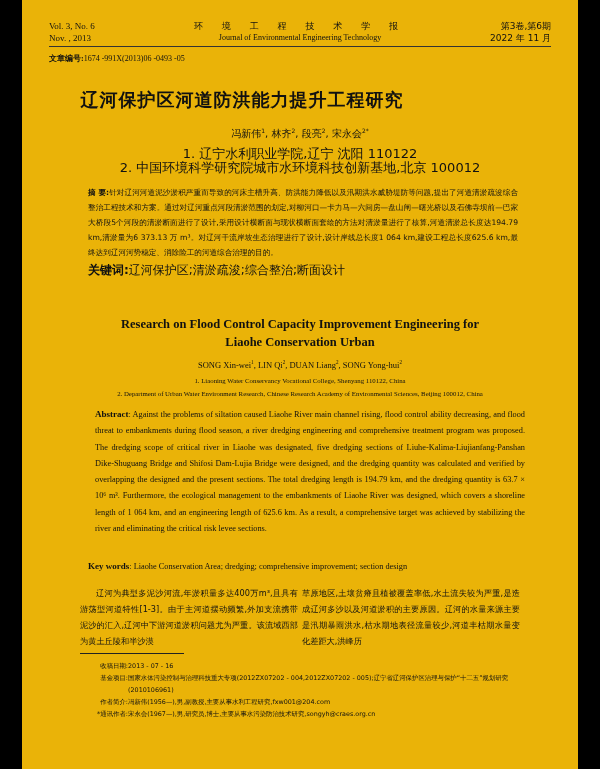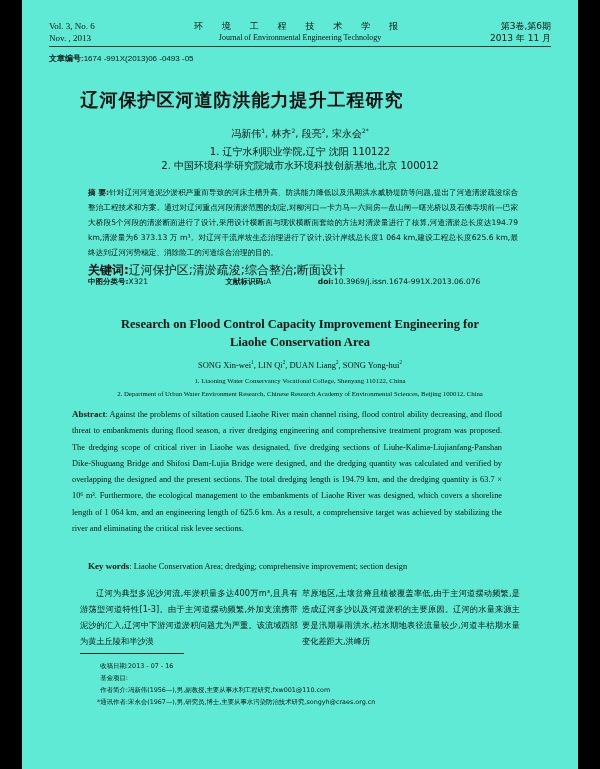--- a/index.html
+++ b/index.html
@@ -2,48 +2,48 @@
 <html><head>
 <meta charset="utf-8">
 <style>
   html, body { margin: 0; padding: 0; }
   body {
     width: 600px; height: 769px; background: #000; position: relative; overflow: hidden;
     font-family: "DejaVu Serif", "Liberation Serif", serif;
     color: #111;
   }
   .page {
-    position: absolute; left: 22px; top: 0; width: 556px; height: 769px; background: #5eead4;
+    position: absolute; left: 22px; top: 0; width: 556px; height: 769px; background: #eab308;
   }
   .abs { position: absolute; white-space: nowrap; }
   .hdr-l { left: 27px; font-size: 9px; line-height: 12px; font-family: "Liberation Serif", serif; }
   .hdr-c { left: 0; width: 556px; text-align: center; font-size: 9px; line-height: 12px; font-family: "Liberation Serif", serif; }
   .hdr-c .cn { letter-spacing: 8px; font-family: "DejaVu Sans", sans-serif; font-size: 9px; }
   .hdr-r { right: 27px; text-align: right; font-size: 9px; line-height: 12px; font-family: "DejaVu Sans", sans-serif; }
   .rule { position: absolute; left: 27px; width: 502px; height: 1px; background: #333; }
-  .art-no { left: 27px; top: 53px; font-size: 8px; font-family: Liberation Sans, sans-serif; }
+  .art-no { left: 27px; top: 53px; font-size: 8px; font-family: Liberation Serif, serif; }
   .art-no b { font-weight: bold; }
   .title-cn { left: 0; width: 440px; text-align: center; top: 88px; font-size: 18px; font-weight: bold; font-family: "DejaVu Sans", sans-serif; letter-spacing: 1px; }
   .center { left: 0; width: 556px; text-align: center; }
   .authors-cn { top: 127px; font-size: 10px; font-family: "DejaVu Sans", sans-serif; }
-  .aff-cn { font-size: 10px; font-family: "DejaVu Sans", sans-serif; }
+  .aff-cn { font-size: 13px; font-family: "DejaVu Sans", sans-serif; }
   sup { font-size: 60%; vertical-align: super; line-height: 0; }
   .abs-cn {
     position: absolute; left: 66px; width: 430px; top: 185px;
     font-size: 7.6px; line-height: 15px; font-family: "DejaVu Sans", sans-serif; text-align: justify;
   }
   .abs-cn b { font-weight: bold; }
   .kw-cn { position: absolute; left: 66px; top: 262px; font-size: 12px; font-family: "DejaVu Sans", sans-serif; }
   .cls-row { position: absolute; left: 66px; top: 277px; font-size: 7.5px; font-family: "DejaVu Sans", sans-serif; width: 430px; }
   .cls-row span { display: inline-block; }
   .title-en { top: 315px; font-size: 12.5px; font-weight: bold; line-height: 18px; font-family: "Liberation Serif", serif; white-space: normal; }
   .authors-en { top: 360px; font-size: 8.5px; font-family: "Liberation Serif", serif; }
   .aff-en { font-size: 6.8px; font-family: "Liberation Serif", serif; }
   .abs-en {
-    position: absolute; left: 50px; width: 430px; top: 406px;
+    position: absolute; left: 73px; width: 430px; top: 406px;
     font-size: 8.3px; line-height: 16.3px; font-family: "Liberation Serif", serif; text-align: justify;
   }
   .abs-en b { font-weight: bold; font-size: 9px; }
   .kw-en { position: absolute; left: 66px; top: 561px; font-size: 8.3px; font-family: "Liberation Serif", serif; }
   .kw-en b { font-weight: bold; font-size: 9px; }
   .col {
     position: absolute; top: 585px; width: 218px; font-size: 8.2px; line-height: 16px;
     font-family: "DejaVu Sans", sans-serif; text-align: justify;
   }
   .col.left { left: 58px; text-indent: 16px; }
@@ -55,21 +55,21 @@
 </head>
 <body>
 
 <div class="page">
 
   <div class="abs hdr-l" style="top:20px">Vol. 3, No. 6</div>
   <div class="abs hdr-l" style="top:32px">Nov. , 2013</div>
   <div class="abs hdr-c" style="top:32px; font-size:8px">Journal of Environmental Engineering Technology</div>
   <div class="abs hdr-c" style="top:20px"><span class="cn">环 境 工 程 技 术 学 报</span></div>
   <div class="abs hdr-r" style="top:20px">第3卷,第6期</div>
-  <div class="abs hdr-r" style="top:32px">2013 年 11 月</div>
+  <div class="abs hdr-r" style="top:32px">2022 年 11 月</div>
   <div class="rule" style="top:46px"></div>
 
   <div class="abs art-no">
     <b>文章编号:</b><span>1674 -991X(2013)06 -0493 -05</span>
   </div>
 
   <div class="abs title-cn">辽河保护区河道防洪能力提升工程研究</div>
 
   <div class="abs center authors-cn">
     <span>冯新伟</span><sup>1</sup><span>,</span>
@@ -79,50 +79,46 @@
   </div>
   <div class="abs center aff-cn" style="top:145px">1. 辽宁水利职业学院,辽宁 沈阳   110122</div>
   <div class="abs center aff-cn" style="top:159px">2. 中国环境科学研究院城市水环境科技创新基地,北京   100012</div>
 
   <div class="abs-cn">
     <b>摘   要:</b><span>针对辽河河道泥沙淤积严重而导致的河床主槽升高、防洪能力降低以及汛期洪水威胁堤防等问题,提出了河道清淤疏浚综合整治工程技术和方案。通过对辽河重点河段清淤范围的划定,对柳河口—卡力马—六间房—盘山闸—曙光桥以及石佛寺坝前—巴家大桥段5个河段的清淤断面进行了设计,采用设计横断面与现状横断面套绘的方法对清淤量进行了核算,河道清淤总长度达194.79 km,清淤量为6 373.13 万 m³。对辽河干流岸坡生态治理进行了设计,设计岸线总长度1 064 km,建设工程总长度625.6 km,最终达到辽河河势稳定、消除险工的河道综合治理的目的。</span>
   </div>
   <div class="kw-cn">
     <b>关键词:</b><span>辽河保护区;清淤疏浚;综合整治;断面设计</span>
   </div>
-  <div class="cls-row">
-    <span style="width:135px"><b>中图分类号:</b><span>X321</span></span>
-    <span style="width:90px"><b>文献标识码:</b><span>A</span></span>
-    <span><b>doi:</b><span>10.3969/j.issn.1674-991X.2013.06.076</span></span>
-  </div>
 
-  <div class="abs center title-en" style="padding:0 80px; box-sizing:border-box;">Research on Flood Control Capacity Improvement Engineering for Liaohe Conservation Area</div>
+  <div class="abs center title-en" style="padding:0 80px; box-sizing:border-box;">Research on Flood Control Capacity Improvement Engineering for Liaohe Conservation Urban</div>
 
   <div class="abs center authors-en">
     <span>SONG Xin-wei</span><sup>1</sup><span>, </span>
     <span>LIN Qi</span><sup>2</sup><span>, </span>
     <span>DUAN Liang</span><sup>2</sup><span>, </span>
     <span>SONG Yong-hui</span><sup>2</sup>
   </div>
   <div class="abs center aff-en" style="top:377px">1. Liaoning Water Conservancy Vocational College, Shenyang 110122, China</div>
   <div class="abs center aff-en" style="top:390px">2. Department of Urban Water Environment Research, Chinese Research Academy of Environmental Sciences, Beijing 100012, China</div>
 
   <div class="abs-en">
     <b>Abstract</b><span>: </span><span>Against the problems of siltation caused Liaohe River main channel rising, flood control ability decreasing, and flood threat to embankments during flood season, a river dredging engineering and comprehensive treatment program was proposed. The dredging scope of critical river in Liaohe was designated, five dredging sections of Liuhe-Kalima-Liujianfang-Panshan Dike-Shuguang Bridge and Shifosi Dam-Lujia Bridge were designed, and the dredging quantity was calculated and verified by overlapping the designed and the present sections. The total dredging length is 194.79 km, and the dredging quantity is 63.7 × 10⁶ m³. Furthermore, the ecological management to the embankments of Liaohe River was designed, which covers a shoreline length of 1 064 km, and an engineering length of 625.6 km. As a result, a comprehensive target was achieved by stabilizing the river and eliminating the critical risk levee sections.</span>
   </div>
   <div class="kw-en">
     <b>Key words</b><span>: </span><span>Liaohe Conservation Area; dredging; comprehensive improvement; section design</span>
   </div>
 
   <div class="col left">辽河为典型多泥沙河流,年淤积量多达400万m³,且具有游荡型河道特性[1-3]。由于主河道摆动频繁,外加支流携带泥沙的汇入,辽河中下游河道淤积问题尤为严重。该流域西部为黄土丘陵和半沙漠</div>
-  <div class="col right">草原地区,土壤贫瘠且植被覆盖率低,由于主河道摆动频繁,是造成辽河多沙以及河道淤积的主要原因。辽河的水量来源主要是汛期暴雨洪水,枯水期地表径流量较少,河道丰枯期水量变化差距大,洪峰历</div>
+  <div class="col right">草原地区,土壤贫瘠且植被覆盖率低,水土流失较为严重,是造成辽河多沙以及河道淤积的主要原因。辽河的水量来源主要是汛期暴雨洪水,枯水期地表径流量较少,河道丰枯期水量变化差距大,洪峰历</div>
 
   <div class="fn-rule"></div>
   <div class="fn" style="top:660px; width:460px;">
     <div><span class="lbl">收稿日期:</span><span>2013 - 07 - 16</span></div>
     <div style="display:flex;">
         <span class="lbl" style="flex:none">基金项目:</span>
+        <span style="white-space:normal; width:410px;">国家水体污染控制与治理科技重大专项(2012ZX07202 - 004,2012ZX07202 - 005);辽宁省辽河保护区治理与保护“十二五”规划研究(2010106961)</span>
       </div>
-    <div><span class="lbl">作者简介:</span><span>冯新伟(1956—),男,副教授,主要从事水利工程研究,fxw001@110.com</span></div>
+    <div><span class="lbl">作者简介:</span><span>冯新伟(1956—),男,副教授,主要从事水利工程研究,fxw001@204.com</span></div>
     <div><span class="lbl">*通讯作者:</span><span>宋永会(1967—),男,研究员,博士,主要从事水污染防治技术研究,songyh@craes.org.cn</span></div>
   </div>
 
 </div>
 
 </body></html>

